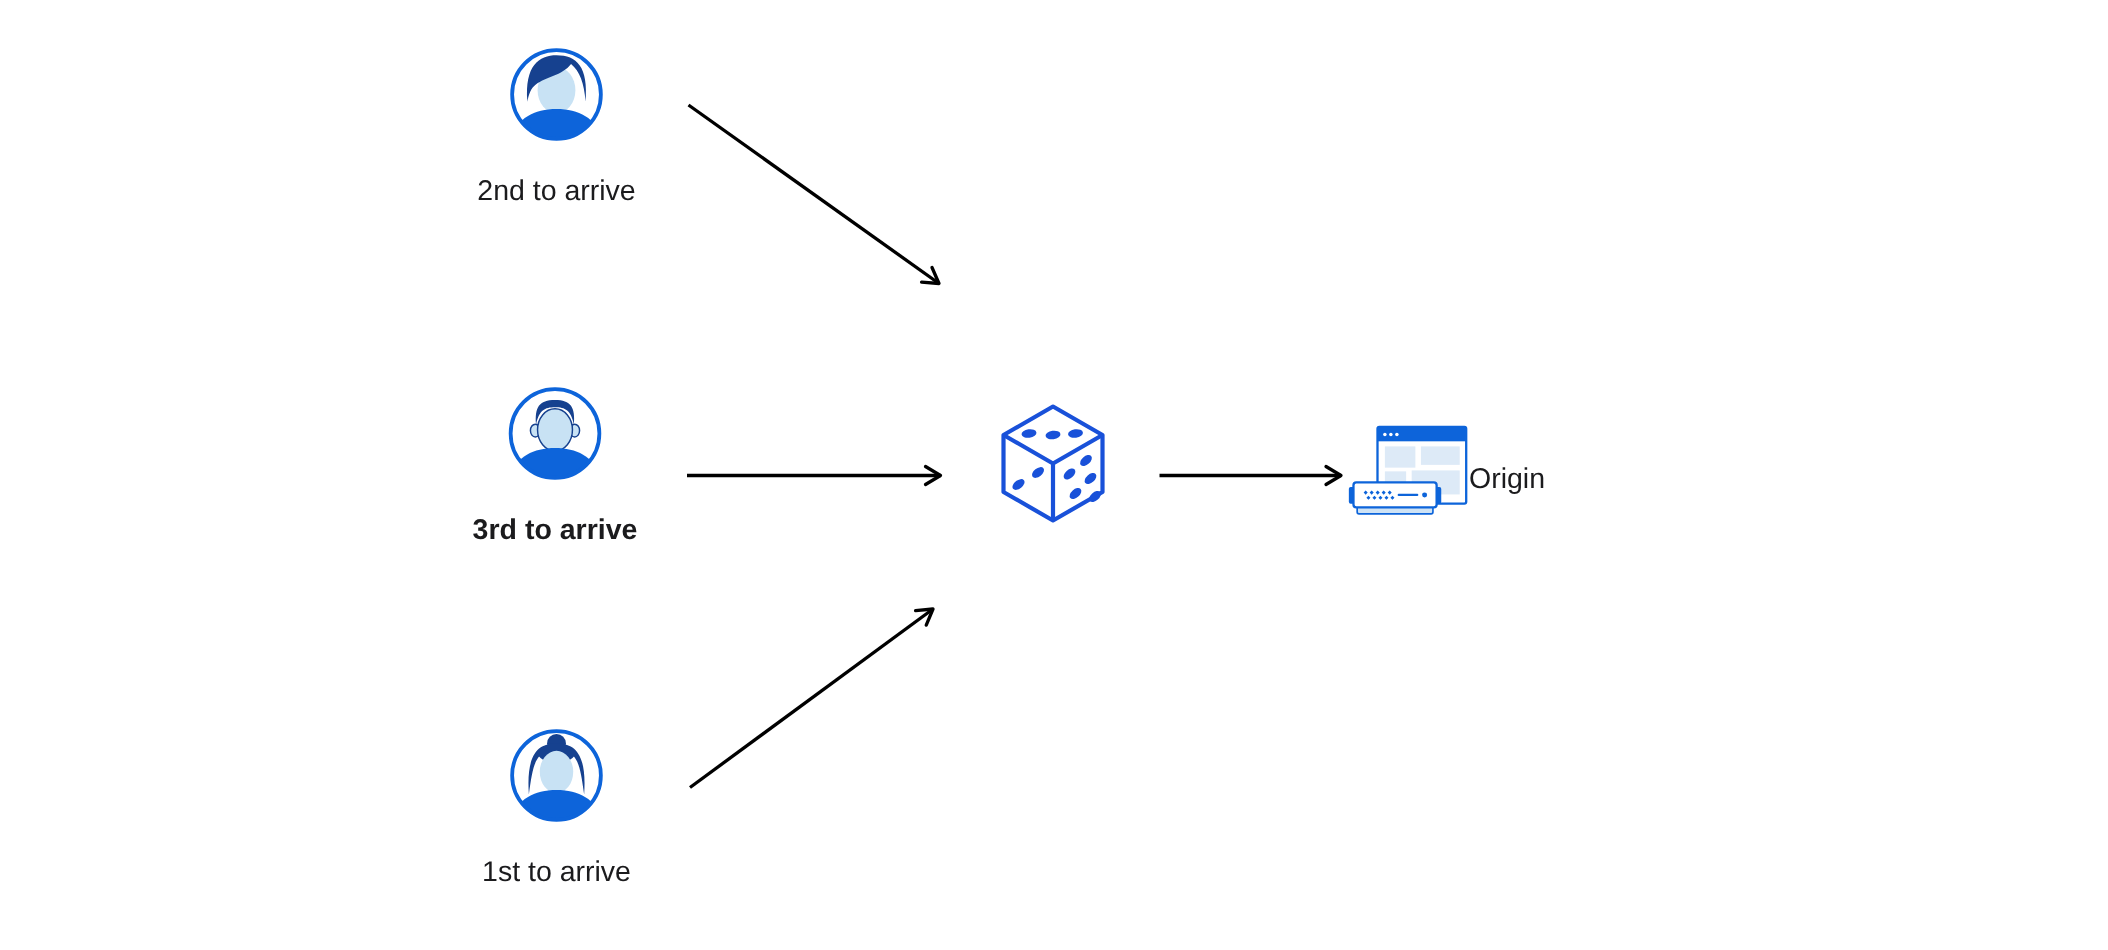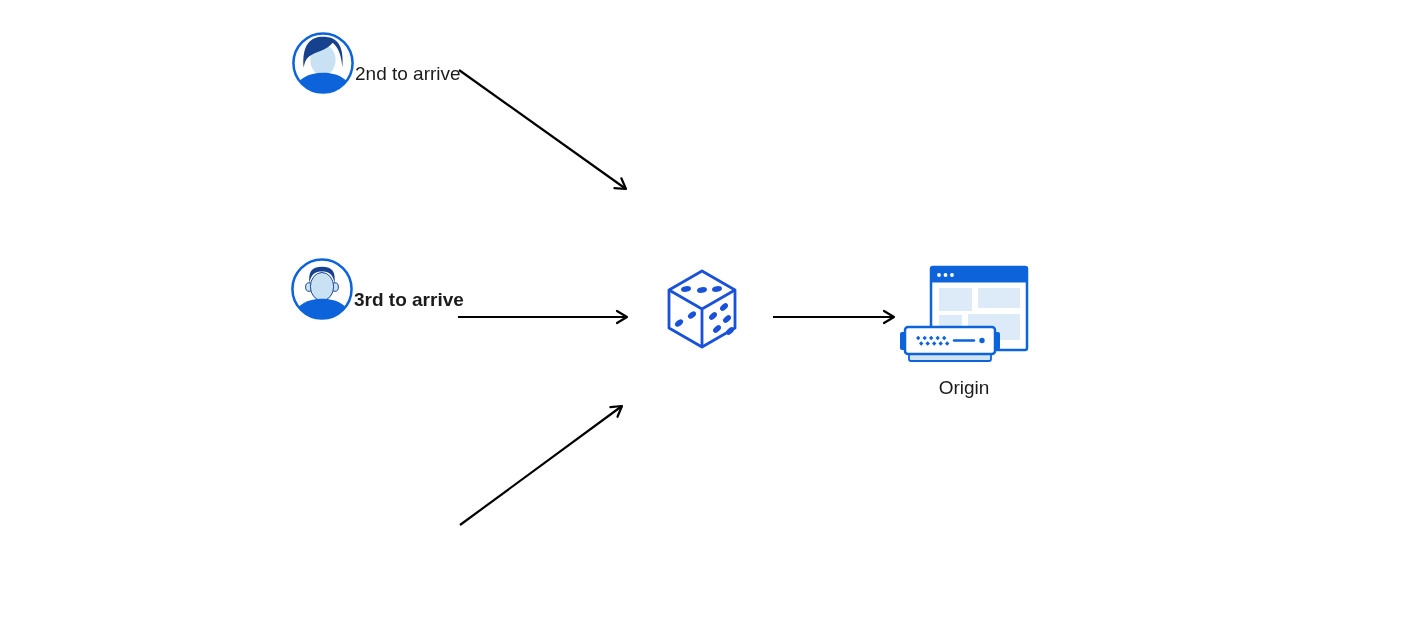--- a/index.html
+++ b/index.html
@@ -5,31 +5,31 @@
   html, body { margin: 0; padding: 0; background: #ffffff; }
   .canvas {
     position: relative;
     width: 1405px;
     height: 633px;
     background: var(--canvas-bg, #ffffff);
     overflow: hidden;
     font-family: "Liberation Sans", sans-serif;
   }
   .node { position: absolute; }
-  .client-node { width: 160px; display: flex; flex-direction: row; align-items: center; }
+  .client-node { width: 160px; display: flex; flex-direction: column; align-items: center; }
   .client-node .avatar-wrap { width: 64px; height: 64px; }
   .node-label {
     margin-top: 22px;
     font-size: 19px;
     line-height: 22px;
     color: var(--text, #1b1b1d);
     white-space: nowrap;
     text-align: center;
   }
-  .origin-node { width: 132px; display: flex; flex-direction: column; align-items: center; }
+  .origin-node { width: 132px; display: flex; flex-direction: row; align-items: center; }
   .origin-node .node-label { margin-top: 13px; }
   .arrow-layer { position: absolute; left: 0; top: 0; pointer-events: none; }
 
   
   .fill-primary  { fill: var(--primary-blue); }
   .stroke-primary{ stroke: var(--primary-blue); }
   .fill-navy     { fill: var(--navy); }
   .fill-skin     { fill: var(--skin); }
   .fill-panel    { fill: var(--panel); }
   .fill-base     { fill: var(--server-base); }
@@ -94,20 +94,42 @@
           <path class="fill-navy" d="M20,27 C19,15 22,10 33,10 C44,10 47,15 46,27
                  C44,17 40,15 33,15 C26,15 22,17 20,27 Z"></path>
           <path class="fill-primary" d="M2,66 C4,50 17,43 33,43 C49,43 62,50 64,66 Z"></path>
         </g>
         <circle cx="33" cy="33" r="30.5" fill="none" class="stroke-primary" stroke-width="2.6"></circle>
       </svg>
     </div>
     <div class="node-label">3rd to arrive</div>
   </div>
 
+  <div class="node client-node" style="left:291px; top:485px;">
+    <div class="avatar-wrap">
+      <svg width="64" height="64" viewBox="0 0 66 66">
+        <defs>
+            <clipPath id="cC">
+              <circle cx="33" cy="33" r="30"></circle>
+            </clipPath>
+          </defs>
+        <g clip-path="url(#cC)">
+          <rect width="66" height="66" fill="#ffffff"></rect>
+          <circle cx="33" cy="11" r="6.5" class="fill-navy"></circle>
+          <path class="fill-navy" d="M14,46 C12,17 21,11 33,11 C45,11 54,17 52,46
+                 C50,32 49,25 45,20 C40,26 26,26 21,20 C17,25 16,32 14,46 Z"></path>
+          <rect x="27" y="38" width="12" height="13" class="fill-skin"></rect>
+          <ellipse cx="33" cy="30.5" rx="11.5" ry="14.5" class="fill-skin"></ellipse>
+          <path class="fill-primary" d="M2,66 C4,50 17,43 33,43 C49,43 62,50 64,66 Z"></path>
+        </g>
+        <circle cx="33" cy="33" r="30.5" fill="none" class="stroke-primary" stroke-width="2.6"></circle>
+      </svg>
+    </div>
+    <div class="node-label">1st to arrive</div>
+  </div>
 
   <div class="node" style="left:666px; top:268px;">
     <svg width="72" height="82" viewBox="0 0 72 82">
       <g class="stroke-dice" fill="#ffffff" stroke-width="2.8" stroke-linejoin="round">
         <path d="M36,3 L69,22 L69,60 L36,79 L3,60 L3,22 Z"></path>
         <path fill="none" d="M3,22 L36,41 L69,22 M36,41 L36,79"></path>
       </g>
       <g class="fill-dice">
         <ellipse cx="20" cy="21" rx="5" ry="2.8" transform="rotate(-8 20 21)"></ellipse>
         <ellipse cx="36" cy="22" rx="5" ry="2.8" transform="rotate(-8 36 22)"></ellipse>

